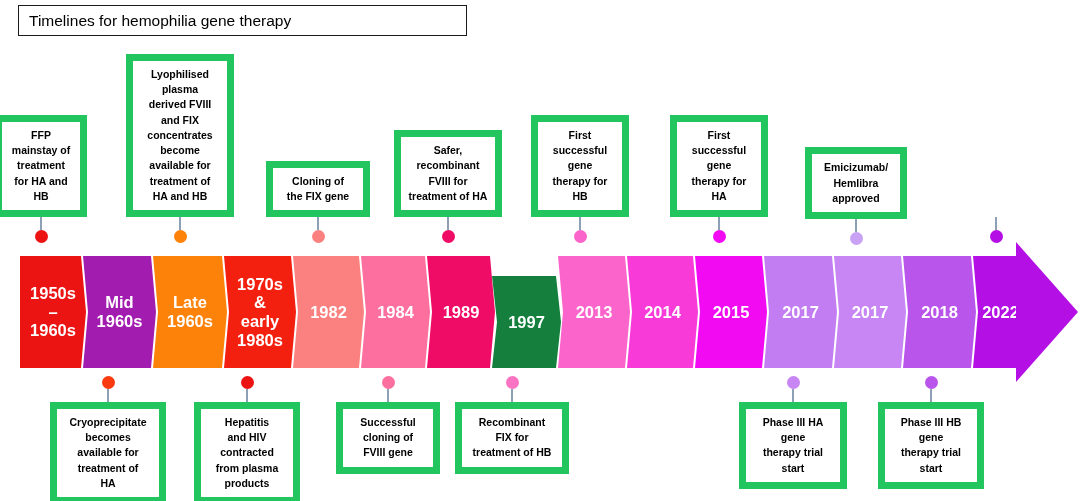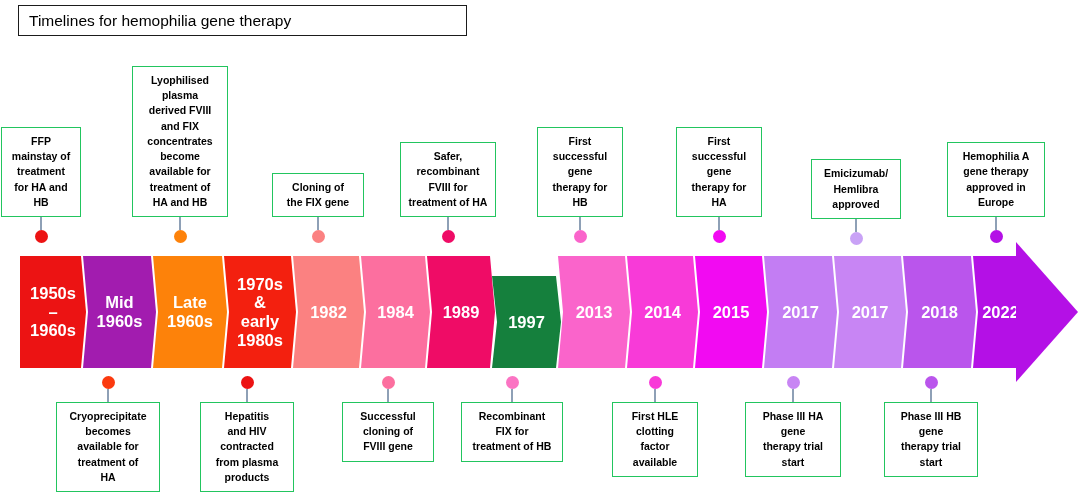--- a/index.html
+++ b/index.html
@@ -20,21 +20,21 @@
     clip-path: polygon(0 0, calc(100% - 5px) 0, 100% 50%, calc(100% - 5px) 100%, 0 100%, 5px 50%);
   }
   .seg.first { margin-left: 12px; clip-path: polygon(0 0, calc(100% - 5px) 0, 100% 50%, calc(100% - 5px) 100%, 0 100%); }
   .seg.last { clip-path: polygon(0 0, 100% 0, 100% 100%, 0 100%, 5px 50%); }
   .arrowhead {
     position: absolute; left: 1016px; top: 242px; width: 62px; height: 140px;
     clip-path: polygon(0 0, 100% 50%, 0 100%);
   }
   .callout { position: absolute; display: flex; flex-direction: column; align-items: center; }
   .callout .box {
-    width: 100%; border: 1px solid #22c55e; background: #fff;
+    width: 100%; border: 7px solid #22c55e; background: #fff;
     font-size: 10.5px; font-weight: bold; color: #000; text-align: center;
     line-height: 1.45; padding: 6px 2px; white-space: pre-line;
   }
   .callout .stem { width: 1.5px; height: 13px; background: #8ea0b6; flex: 0 0 auto; }
   .callout .dot { width: 13px; height: 13px; border-radius: 50%; flex: 0 0 auto; }
 </style>
 </head>
 <body>
 
 <div class="canvas">
@@ -122,24 +122,20 @@
     <div class="dot" style="background-color: rgb(242, 10, 242);"></div>
   </div>
   <div class="callout" style="left:814px;width:84px;bottom:256px">
     <div class="box">Emicizumab/
 Hemlibra
 approved</div>
     <div class="stem"></div>
     <div class="dot" style="background-color: rgb(201, 162, 246);"></div>
   </div>
   <div class="callout" style="left:950px;width:92px;bottom:258px">
-    <div class="box">Hemophilia A
-gene therapy
-approved in
-Europe</div>
     <div class="stem"></div>
     <div class="dot" style="background-color: rgb(180, 16, 230);"></div>
   </div>
 
   <div class="callout" style="left:59px;width:98px;top:376px">
     <div class="dot" style="background-color: rgb(251, 58, 15);"></div>
     <div class="stem"></div>
     <div class="box">Cryoprecipitate
 becomes
 available for
@@ -162,28 +158,20 @@
 cloning of
 FVIII gene</div>
   </div>
   <div class="callout" style="left:464px;width:96px;top:376px">
     <div class="dot" style="background-color: rgb(251, 116, 195);"></div>
     <div class="stem"></div>
     <div class="box">Recombinant
 FIX for
 treatment of HB</div>
   </div>
-  <div class="callout" style="left:615px;width:80px;top:376px">
-    <div class="dot" style="background-color: rgb(248, 58, 216);"></div>
-    <div class="stem"></div>
-    <div class="box">First HLE
-clotting
-factor
-available</div>
-  </div>
   <div class="callout" style="left:748px;width:90px;top:376px">
     <div class="dot" style="background-color: rgb(200, 133, 244);"></div>
     <div class="stem"></div>
     <div class="box">Phase III HA
 gene
 therapy trial
 start</div>
   </div>
   <div class="callout" style="left:887px;width:88px;top:376px">
     <div class="dot" style="background-color: rgb(186, 85, 236);"></div>

